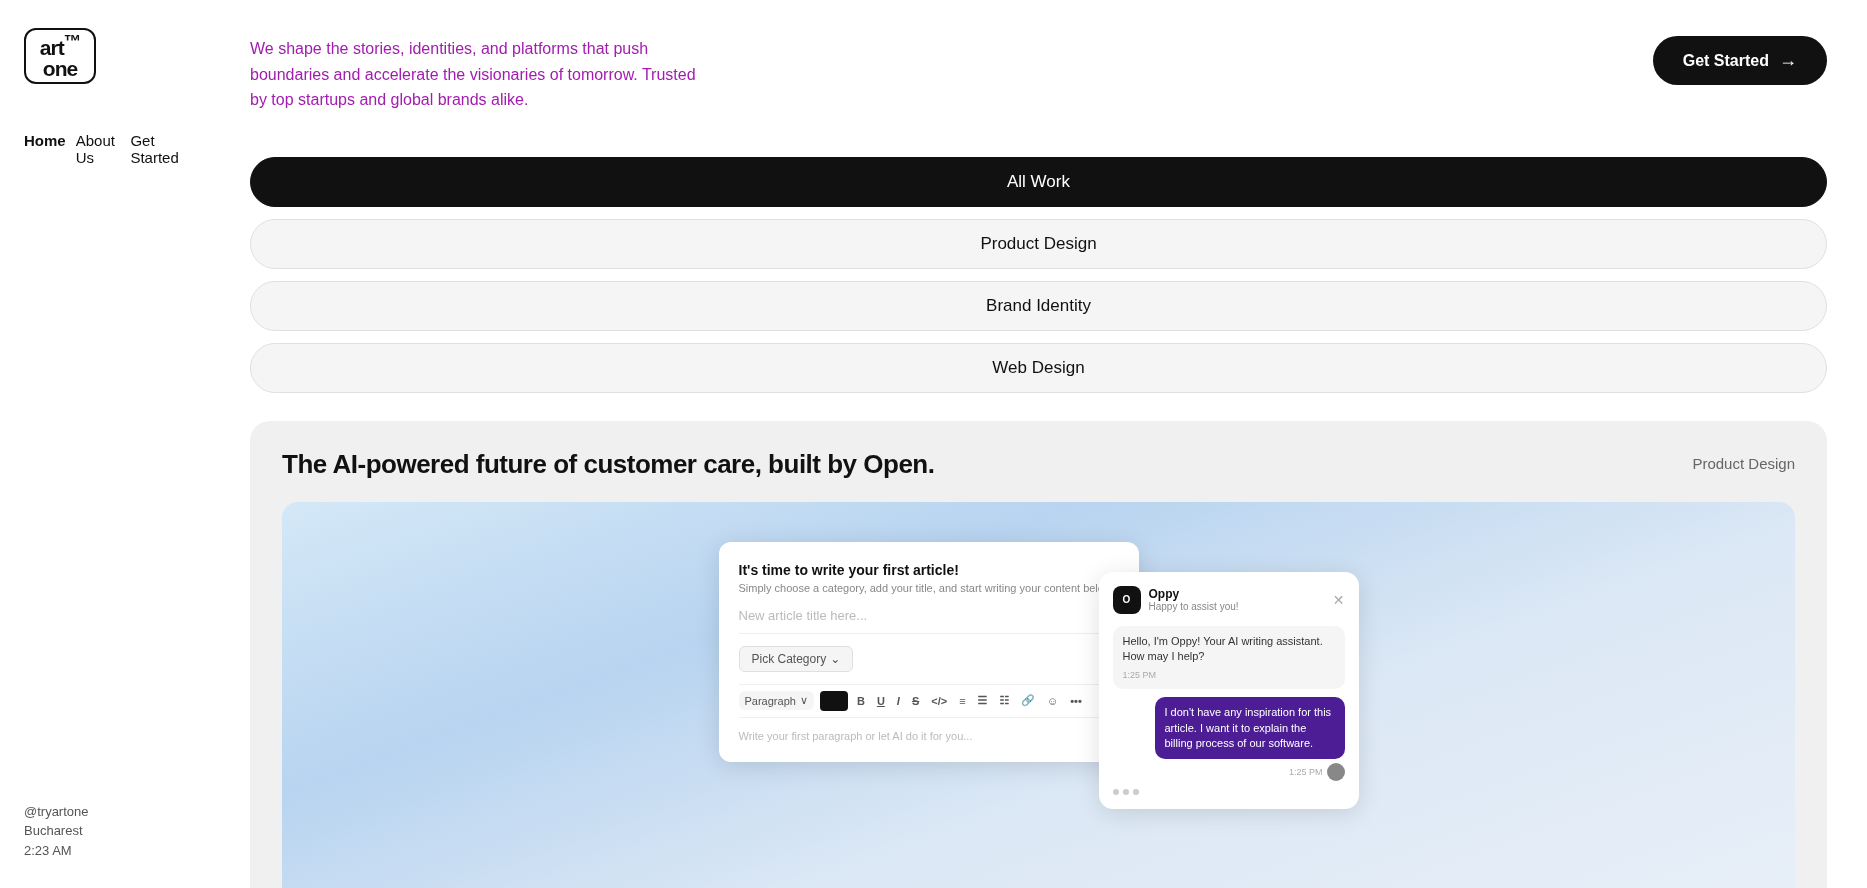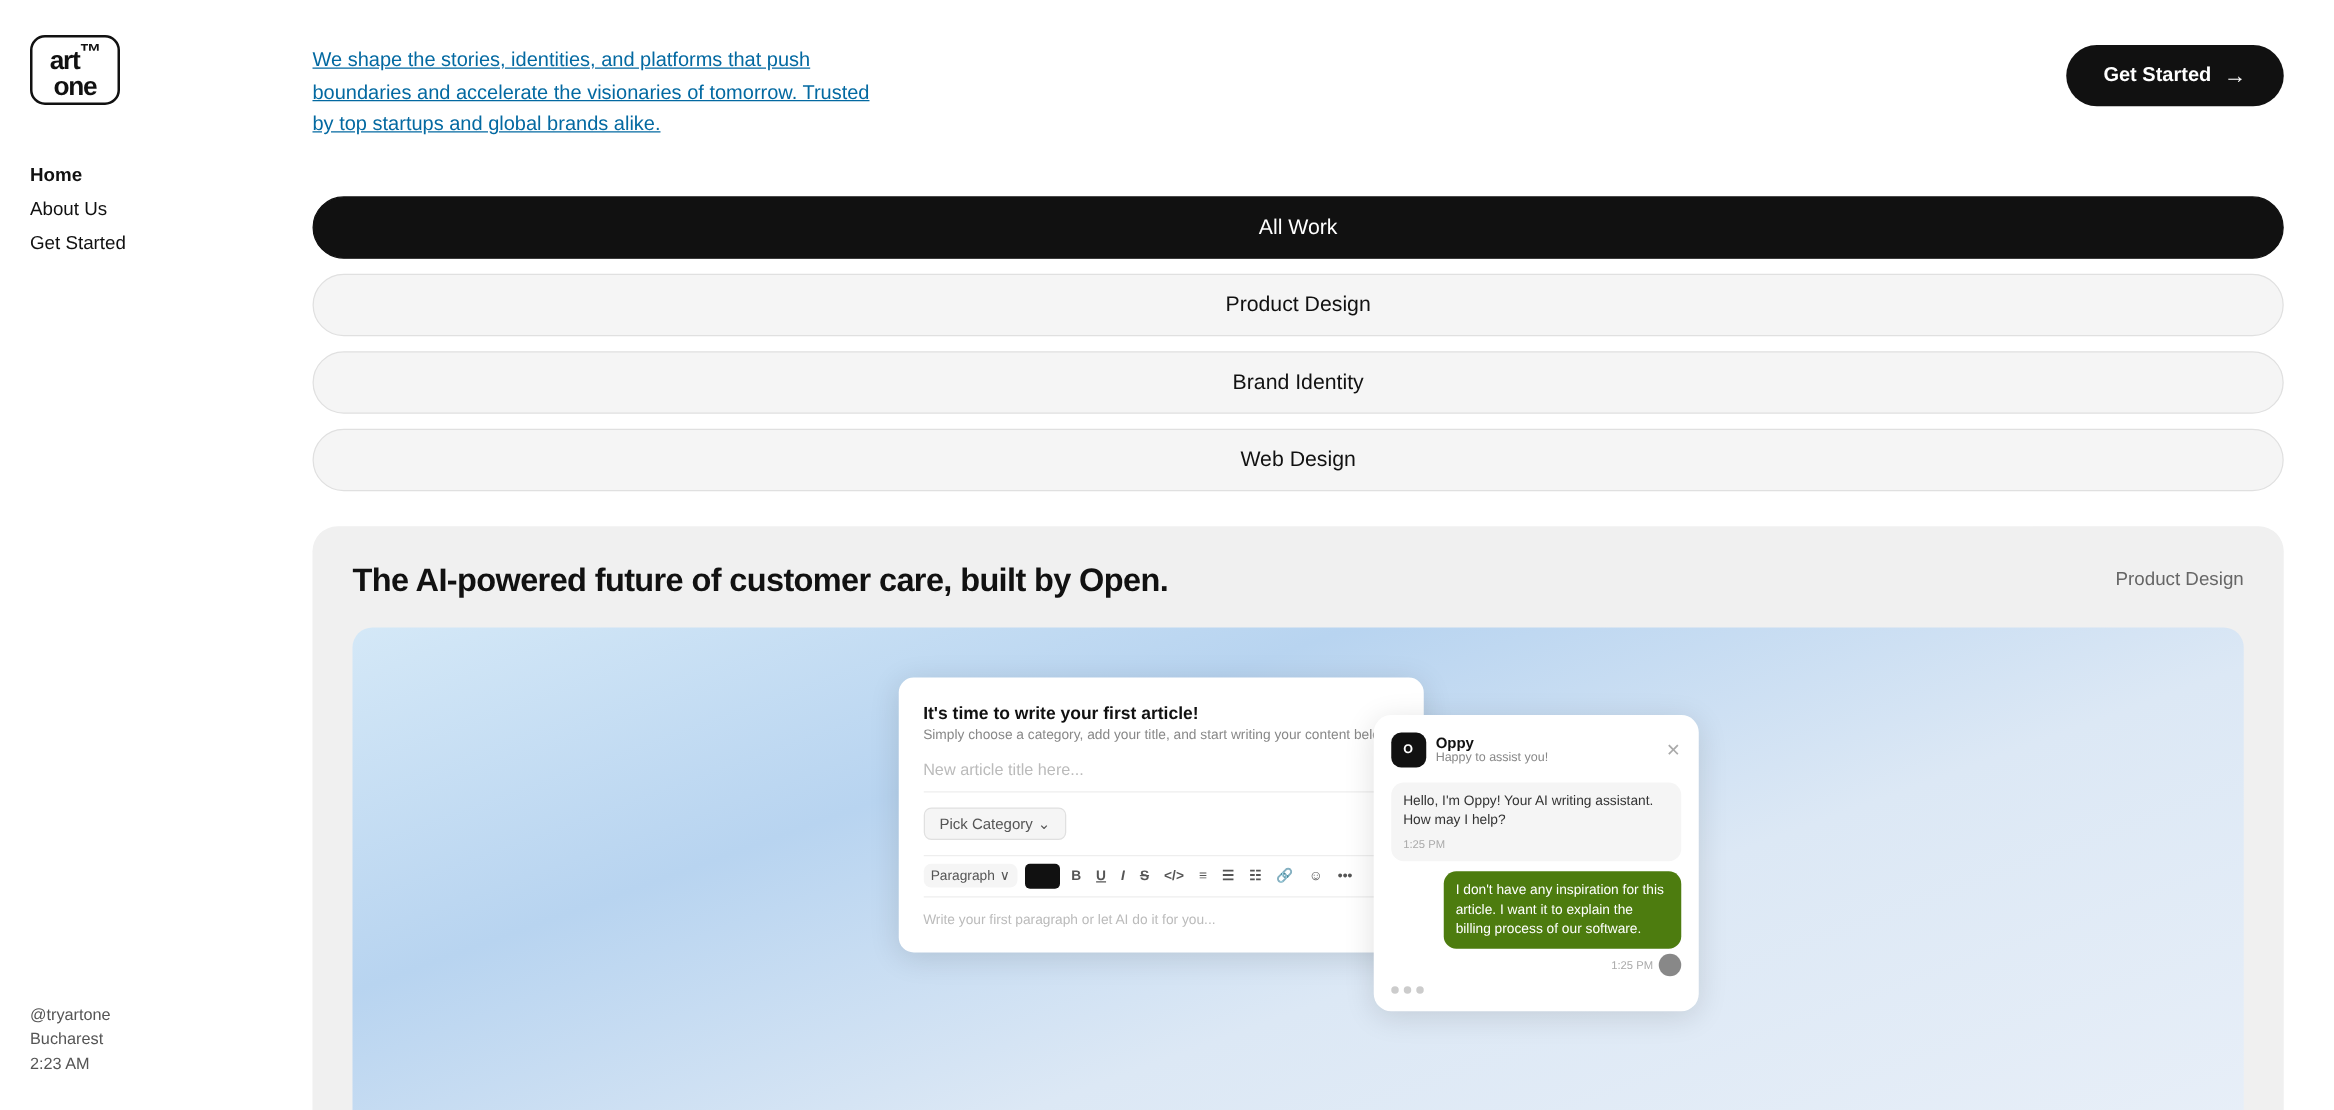--- a/index.html
+++ b/index.html
@@ -49,21 +49,21 @@
     .logo-text {
       font-size: 21px;
       font-weight: 900;
       line-height: 1.0;
       letter-spacing: -1px;
     }
     .logo-text .art { display: block; }
     .logo-text .one { display: block; }
     nav {
       display: flex;
-      flex-direction: column;
+      flex-direction: row;
       gap: 10px;
       margin-top: 8px;
     }
     nav a {
       text-decoration: none;
       color: #111;
       font-size: 15px;
       font-weight: 400;
       cursor: pointer;
     }
@@ -94,25 +94,24 @@
     }
     .hero-title {
       font-size: 54px;
       font-weight: 700;
       line-height: 1.15;
       max-width: 520px;
       letter-spacing: -1.5px;
     }
     .hero-desc {
       font-size: 16px;
-      color: #0369a1;
+      color: #a21caf;
       line-height: 1.6;
       max-width: 460px;
       margin-top: 8px;
-      text-decoration: underline;
     }
     .get-started-btn {
       background: #111;
       color: #fff;
       border: none;
       border-radius: 50px;
       padding: 14px 30px;
       font-size: 16px;
       font-weight: 600;
       cursor: pointer;
@@ -313,21 +312,21 @@
     .chat-msg.system .time {
       font-size: 9px;
       color: #aaa;
       margin-top: 4px;
     }
     .chat-msg.user {
       display: flex;
       justify-content: flex-end;
     }
     .chat-msg.user .bubble {
-      background: #4d7c0f;
+      background: #4c1d95;
       color: #fff;
       border-radius: 10px;
       padding: 8px 10px;
       font-size: 11px;
       max-width: 190px;
       line-height: 1.4;
     }
     .chat-msg.user .time-row {
       display: flex;
       justify-content: flex-end;

